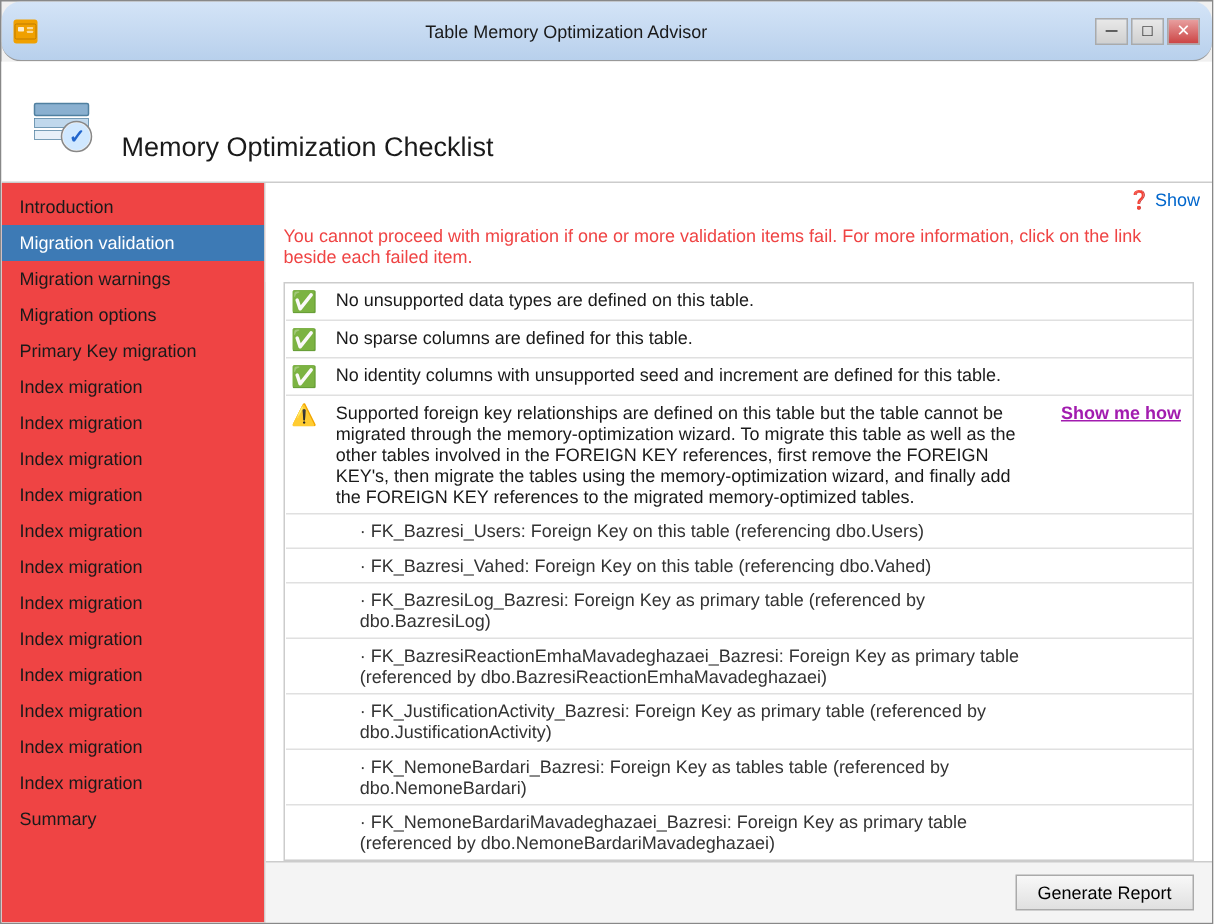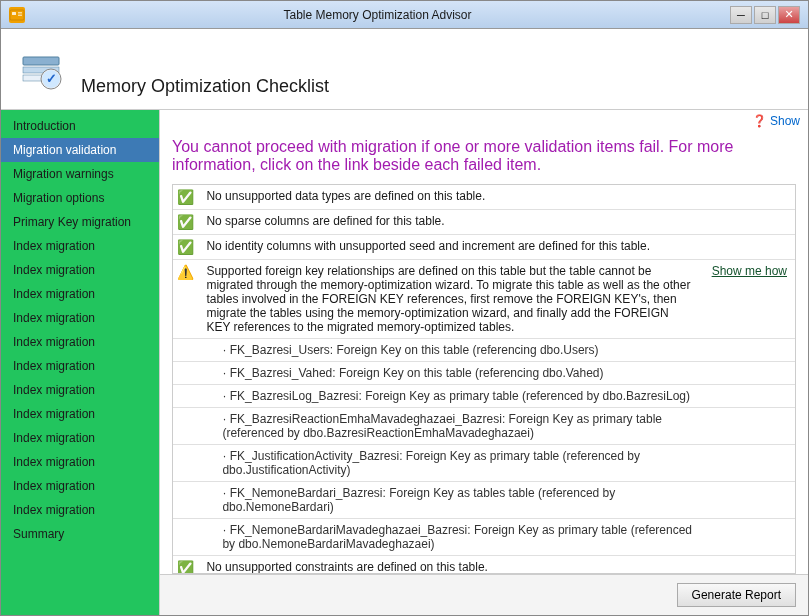--- a/index.html
+++ b/index.html
@@ -15,27 +15,28 @@
     .window {
       width: 809px;
       height: 616px;
       display: flex;
       flex-direction: column;
       border: 1px solid #888;
     }
 
     .title-bar {
       background: linear-gradient(to bottom, #d4e4f7, #b8d0ec);
-      height: 28px;
+      height: 40px;
       display: flex;
       align-items: center;
       justify-content: space-between;
       padding: 0 8px;
       border-bottom: 1px solid #999;
       flex-shrink: 0;
+      border-radius: 13px;
     }
 
     .title-bar-icon {
       width: 16px;
       height: 16px;
       background: #f0a000;
       border-radius: 2px;
       display: flex;
       align-items: center;
       justify-content: center;
@@ -112,22 +113,22 @@
       margin-top: 35px;
     }
 
     .main-layout {
       display: flex;
       flex: 1;
       overflow: hidden;
     }
 
     .sidebar {
-      width: 159px;
-      background: #22c55e;
+      width: 176px;
+      background: #ef4444;
       border-right: 1px solid #ccc;
       overflow-y: auto;
       flex-shrink: 0;
       padding-top: 4px;
     }
 
     .sidebar-item {
       padding: 5px 12px;
       cursor: pointer;
       color: #1a1a1a;
@@ -163,22 +164,22 @@
       text-decoration: none;
       font-size: 12px;
       cursor: pointer;
       display: flex;
       align-items: center;
       gap: 3px;
     }
 
     .description-text {
       padding: 6px 12px 10px 12px;
-      font-size: 16px;
-      color: #a21caf;
+      font-size: 12px;
+      color: #ef4444;
       background: white;
       flex-shrink: 0;
     }
 
     .table-container {
       flex: 1;
       overflow-y: scroll;
       border: 1px solid #ccc;
       margin: 0 12px;
     }
@@ -336,21 +337,21 @@
                   <td class="link-cell"></td>
                 </tr>
                 <tr>
                   <td class="icon-cell"><span class="check-icon">✅</span></td>
                   <td>No identity columns with unsupported seed and increment are defined for this table.</td>
                   <td class="link-cell"></td>
                 </tr>
                 <tr>
                   <td class="icon-cell"><span class="warn-icon">⚠️</span></td>
                   <td>Supported foreign key relationships are defined on this table but the table cannot be migrated through the memory-optimization wizard. To migrate this table as well as the other tables involved in the FOREIGN KEY references, first remove the FOREIGN KEY's, then migrate the tables using the memory-optimization wizard, and finally add the FOREIGN KEY references to the migrated memory-optimized tables.</td>
-                  <td class="link-cell"><a href="#" style="color: #14532d;">Show me how</a></td>
+                  <td class="link-cell"><a href="#" style="color: #a21caf; font-weight: bold;">Show me how</a></td>
                 </tr>
                 <tr>
                   <td class="icon-cell"></td>
                   <td style="padding-left: 24px; color: rgb(51, 51, 51);">· FK_Bazresi_Users: Foreign Key on this table (referencing dbo.Users)</td>
                   <td class="link-cell"></td>
                 </tr>
                 <tr>
                   <td class="icon-cell"></td>
                   <td style="padding-left: 24px; color: rgb(51, 51, 51);">· FK_Bazresi_Vahed: Foreign Key on this table (referencing dbo.Vahed)</td>
                   <td class="link-cell"></td>

